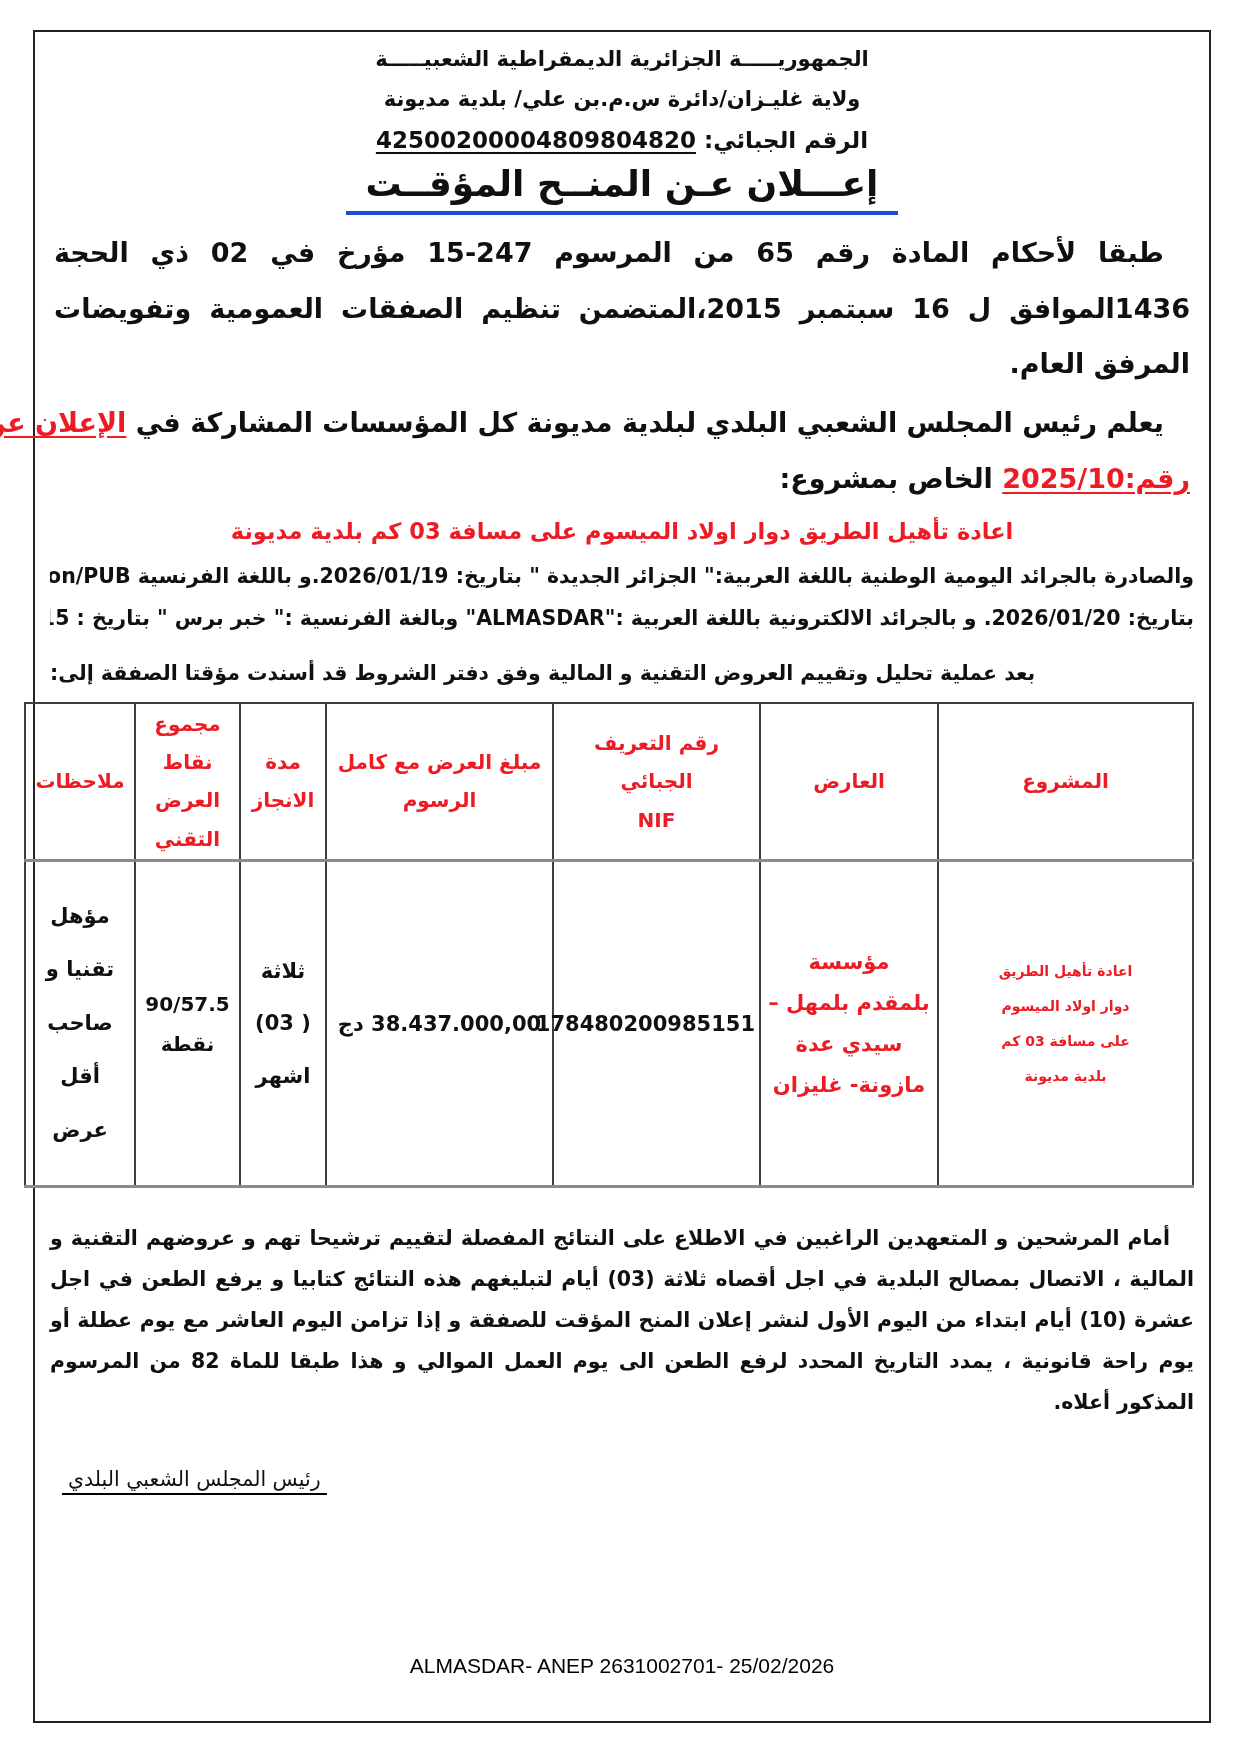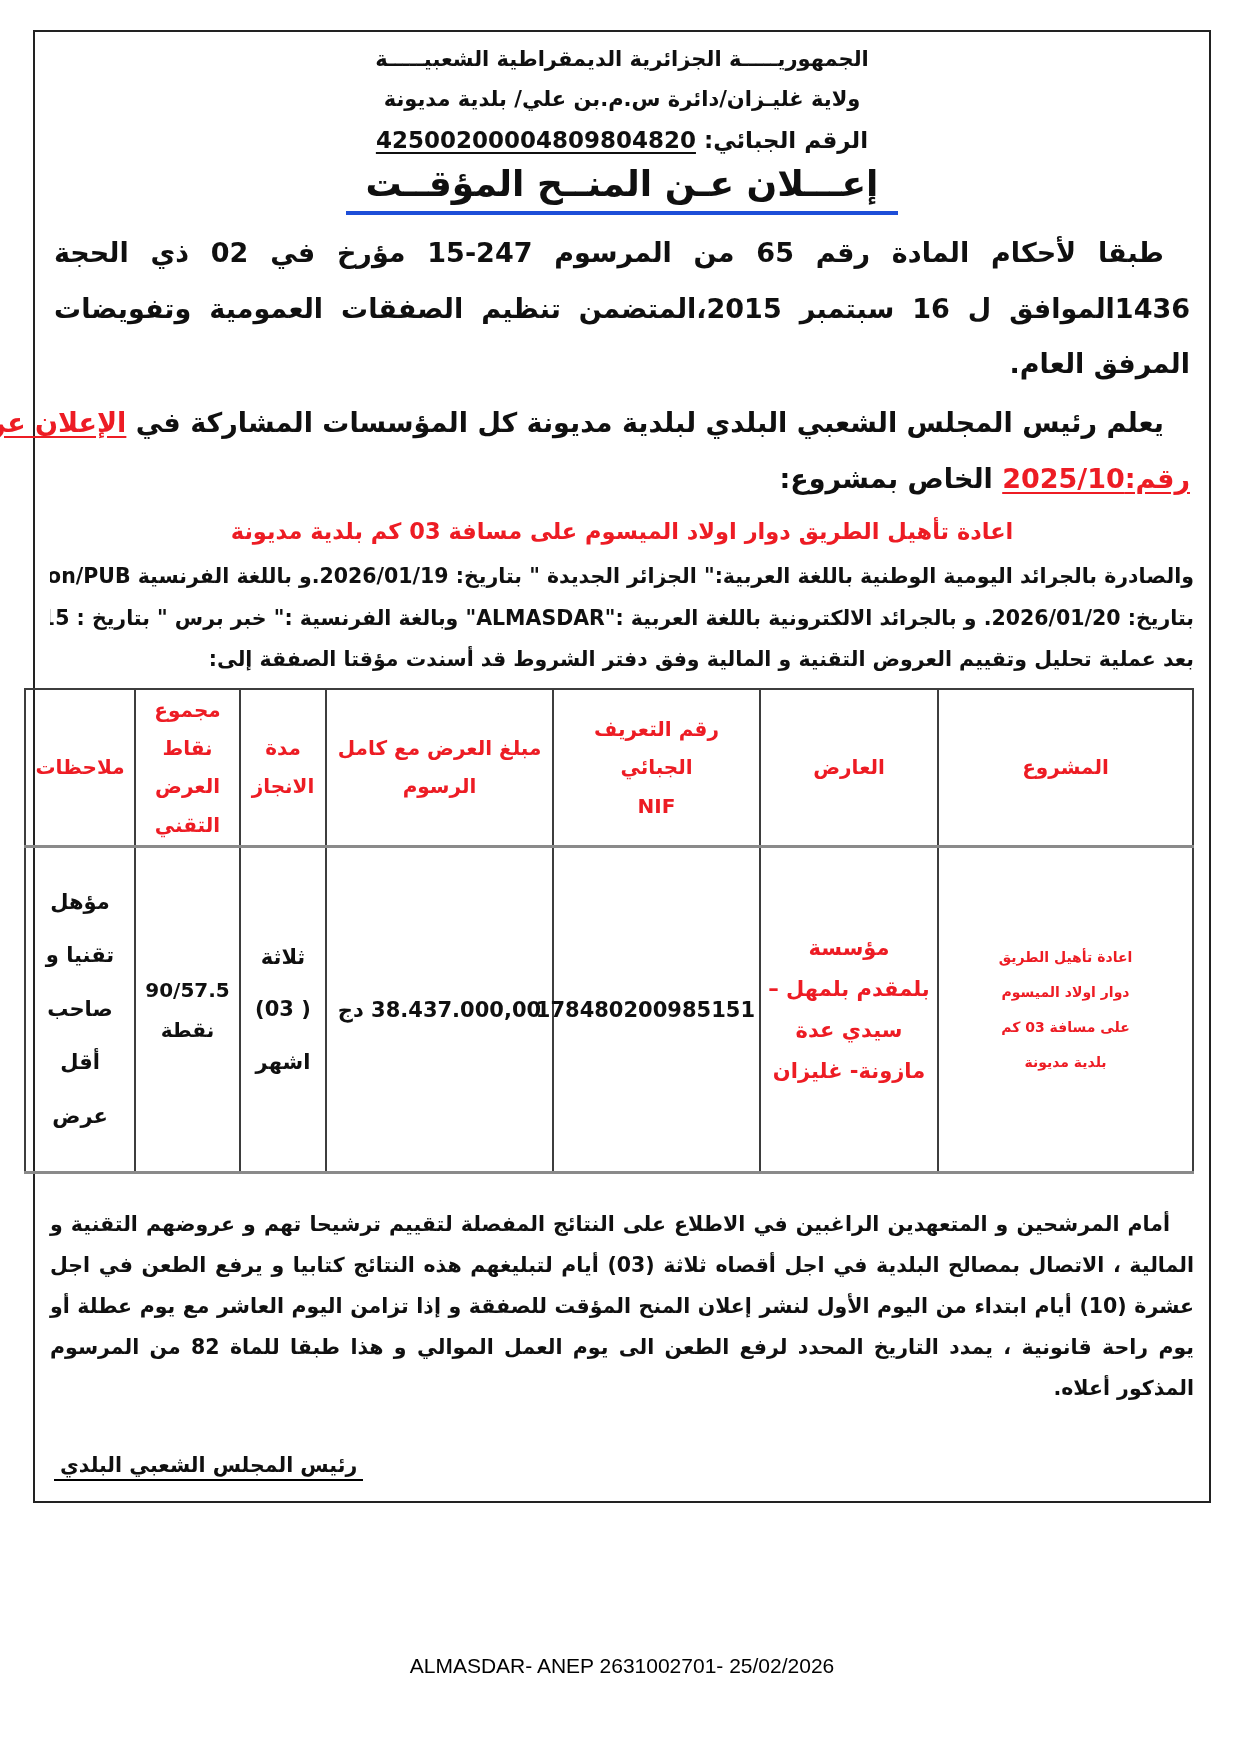--- a/index.html
+++ b/index.html
@@ -1,41 +1,41 @@
 <!DOCTYPE html>
 <html lang="ar"><head>
 <meta charset="utf-8">
 <style>
   html,body{margin:0;padding:0;}
   body{
     width:1241px;height:1755px;background:#ffffff;position:relative;
     font-family:"DejaVu Sans",sans-serif;color:#101010;
   }
   .frame{
-    position:absolute;left:33px;top:30px;width:1178px;height:1473px;
+    position:absolute;left:33px;top:30px;width:1178px;height:1693px;
     border:2px solid #222222;box-sizing:border-box;
     padding:8px 15px 0 15px;direction:rtl;
   }
   .center{text-align:center;}
   .hdr-line{font-weight:bold;font-size:21px;line-height:1.9;}
   .tax-line{font-weight:bold;font-size:23px;line-height:1.75;}
   .tax-number{text-decoration:underline;text-underline-offset:4px;text-decoration-thickness:2px;}
   .doc-title-wrap{text-align:center;margin-top:2px;}
   .doc-title{
     display:inline-block;font-size:36px;font-weight:bold;line-height:1.2;
     border-bottom:4px solid #1d4ed8;padding:0 20px 6px 20px;
   }
   .para{font-size:27px;font-weight:bold;text-align:justify;line-height:2.05;margin:4px;}
   .indent{text-indent:26px;}
   .mt10{margin-top:10px;}
   .nowrap{white-space:nowrap;}
   .line-right{font-size:20.5px;font-weight:bold;text-align:right;line-height:2.05;white-space:nowrap;overflow:hidden;}
   .red-u{color:#ed1c24;text-decoration:underline;text-decoration-color:#ed1c24;text-underline-offset:4px;}
   .project-line{color:#ed1c24;font-weight:bold;font-size:22.5px;text-align:center;line-height:1.9;margin:3px 0 2px 0;}
-  .award-line{font-size:20.5px;font-weight:bold;text-align:right;line-height:2.0;margin-top:0;}
+  .award-line{font-size:20.5px;font-weight:bold;text-align:left;line-height:2.0;margin-top:14px;}
 
   table.results{
     border-collapse:collapse;table-layout:fixed;width:1168px;margin:8px auto 0 auto;
   }
   table.results th,table.results td{
     border:2px solid #3d3d3d;text-align:center;vertical-align:middle;
     font-weight:bold;white-space:pre-line;padding:0 4px;box-sizing:border-box;
   }
   table.results thead th{
     color:#ed1c24;font-size:20px;line-height:1.92;height:158px;
@@ -46,22 +46,22 @@
   .c-bidder{color:#ed1c24;font-size:21px;line-height:1.95;}
   .c-nif{font-size:21px;margin-left:43px;}
   .c-amount{font-size:21px;}
   .c-duration{font-size:21px;line-height:2.5;}
   .c-score{font-size:20px;line-height:2.0;}
   .c-remarks{font-size:21px;line-height:2.55;}
 
   .appeal{margin-top:30px;font-size:20.5px;font-weight:bold;text-align:justify;line-height:2.0;text-indent:24px;}
   .sig-wrap{text-align:left;margin-top:44px;}
   .signature{
-    display:inline-block;font-size:20.5px;font-weight:bold;
-    border-bottom:2px solid #000;padding:0 6px 2px 6px;margin-left:4px;
+    display:inline-block;font-size:20.5px;font-weight:normal;
+    border-bottom:2px solid #000;padding:0 6px 2px 6px;margin-left:12px;
   }
   .anep{
     position:absolute;top:1622px;left:0;right:0;text-align:center;direction:ltr;
     font-family:"Liberation Sans",sans-serif;font-weight:400;font-size:21px;color:#000000;
   }
 </style>
 </head>
 <body>
 
 <div class="frame">

